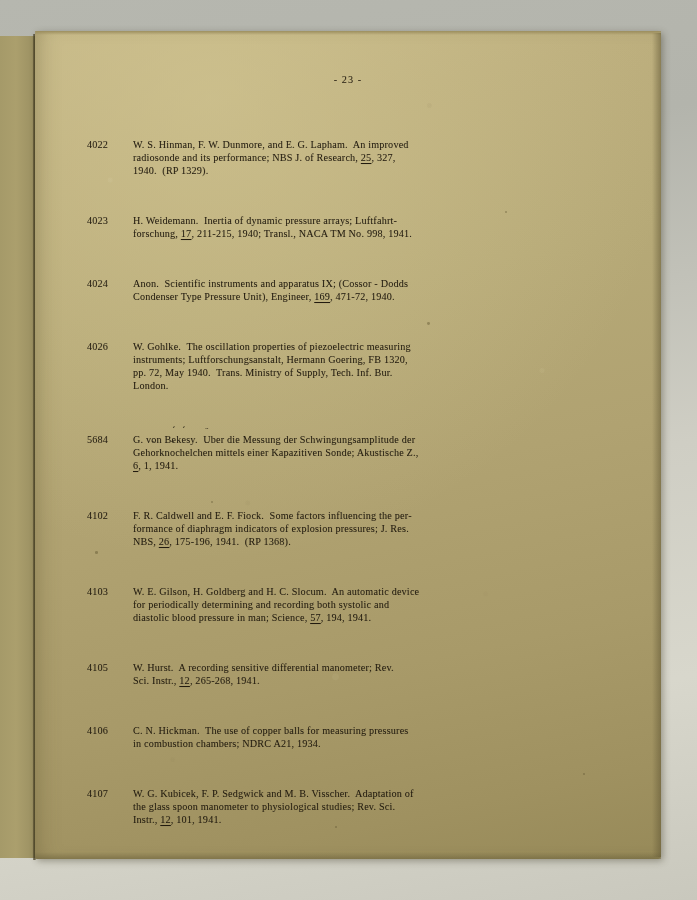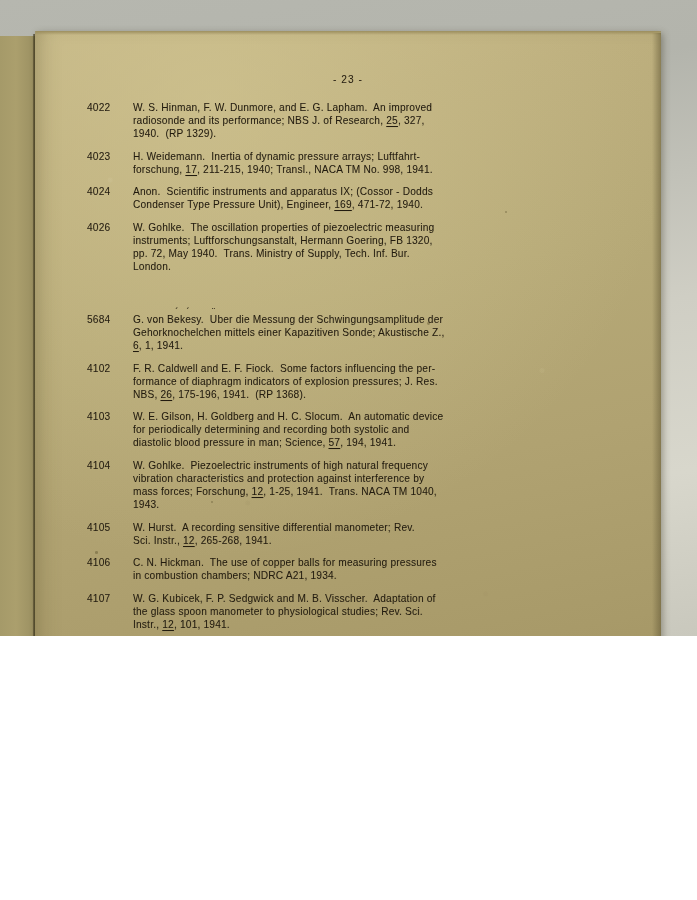--- a/index.html
+++ b/index.html
@@ -5,23 +5,23 @@
 <style>
   html, body {
     margin: 0;
     padding: 0;
     background: #ffffff;
   }
 
   #scan {
     position: relative;
     width: 697px;
-    height: 636px;
+    height: 900px;
     overflow: hidden;
-    font-family: Liberation Sans, sans-serif;
+    font-family: Liberation Serif, serif;
     
     background: linear-gradient(170deg, #b6b7af 0%, #b3b4ac 22%, #cfcec4 55%, #d8d7cc 78%, #c9c8bd 100%);
   }
 
   
   .facing-page {
     position: absolute;
     left: 0;
     top: 36px;
     width: 36px;
@@ -140,20 +140,21 @@
     position: absolute;
     left: 0;
     top: 70px;
     width: 626px;
   }
 
   .entry {
     position: relative;
     display: block;
     margin-bottom: 9.5px;
+    margin-top: 37px;
   }
   .entry.section-break {
     margin-top: 40px;
   }
 
   .entry-number {
     position: absolute;
     left: 52px;
     top: 0;
     width: 52px;
@@ -252,27 +253,20 @@
 formance of diaphragm indicators of explosion pressures; J. Res.
 NBS, <u>26</u>, 175-196, 1941.  (RP 1368).</div>
           </div>
           <div class="entry">
             <div class="entry-number">4103</div>
             <div class="entry-body">W. E. Gilson, H. Goldberg and H. C. Slocum.  An automatic device
 for periodically determining and recording both systolic and
 diastolic blood pressure in man; Science, <u>57</u>, 194, 1941.</div>
           </div>
           <div class="entry">
-            <div class="entry-number">4104</div>
-            <div class="entry-body">W. Gohlke.  Piezoelectric instruments of high natural frequency
-vibration characteristics and protection against interference by
-mass forces; Forschung, <u>12</u>, 1-25, 1941.  Trans. NACA TM 1040,
-1943.</div>
-          </div>
-          <div class="entry">
             <div class="entry-number">4105</div>
             <div class="entry-body">W. Hurst.  A recording sensitive differential manometer; Rev.
 Sci. Instr., <u>12</u>, 265-268, 1941.</div>
           </div>
           <div class="entry">
             <div class="entry-number">4106</div>
             <div class="entry-body">C. N. Hickman.  The use of copper balls for measuring pressures
 in combustion chambers; NDRC A21, 1934.</div>
           </div>
           <div class="entry">

